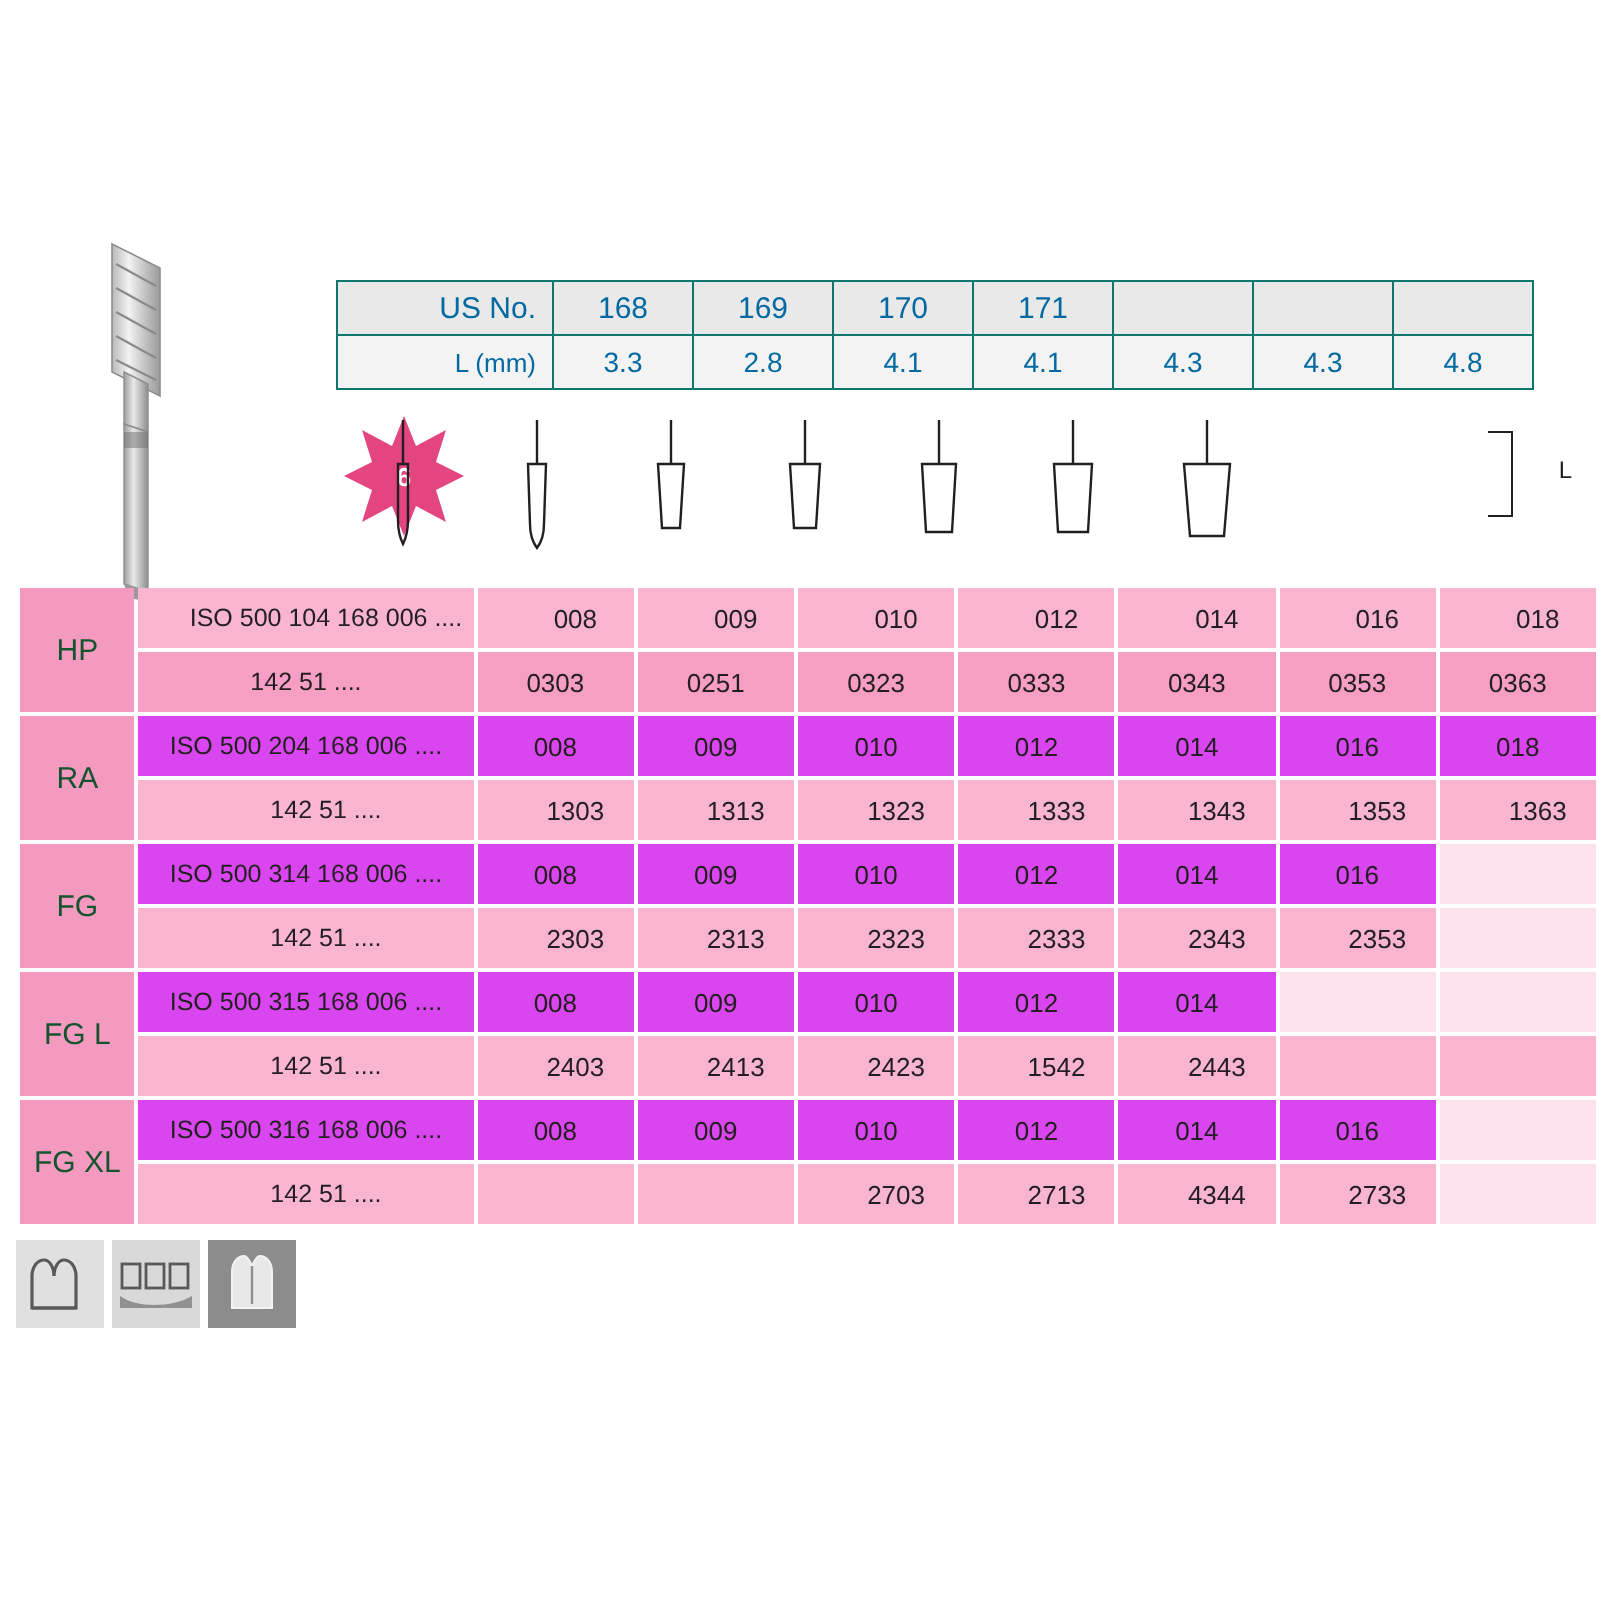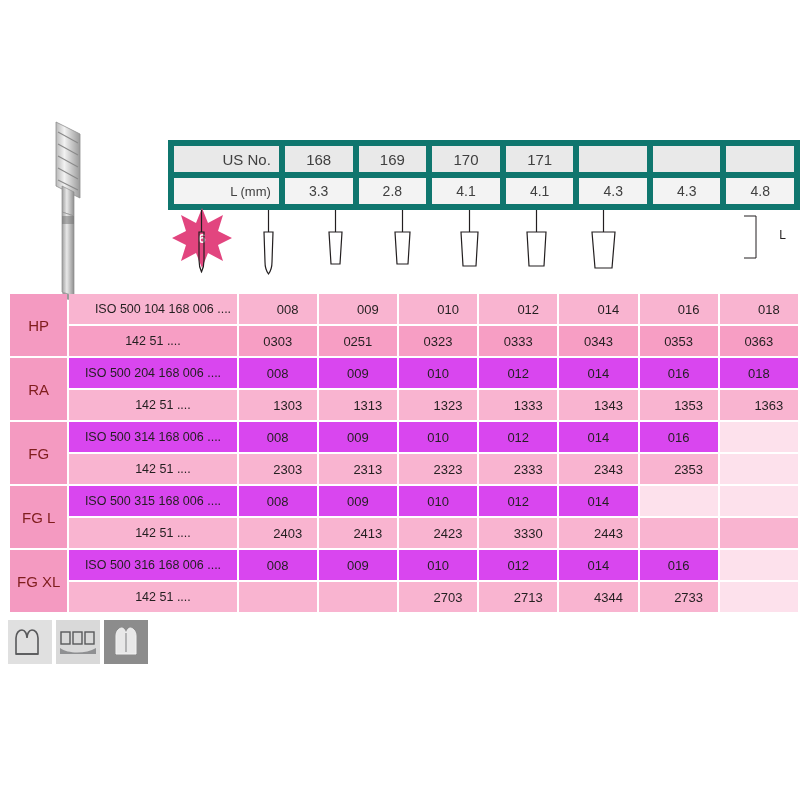--- a/index.html
+++ b/index.html
@@ -12,22 +12,22 @@
   .page{position:relative;width:800px;height:800px;}
 
   
   .hdr{
     position:absolute;left:168px;top:140px;
     border-collapse:collapse;
   }
   .hdr td{
     width:67px;height:24px;
     text-align:center;vertical-align:middle;
-    font-size:14px;color:#404040;
-    border:6px solid #0f766e;
+    font-size:14px;color:#0369a1;
+    border:1px solid #0f766e;
   }
   .hdr tr.r1 td{background:#e9e9e9;font-weight:normal;font-size:15px;}
   .hdr tr.r2 td{background:#f3f3f3;font-weight:normal;}
   .hdr td.lbl{
     width:98px;text-align:right;padding-right:8px;
     font-weight:normal;font-size:13px;
   }
   .hdr tr.r1 td.lbl{background:#e9e9e9;font-weight:normal;}
   .hdr tr.r2 td.lbl{background:#f3f3f3;}
 
@@ -37,21 +37,21 @@
     border-collapse:separate;border-spacing:2px;
   }
   .main td{
     height:28px;
     text-align:center;vertical-align:middle;
     font-size:13px;color:#231f20;
   }
   .main td.rowhead{
     width:64px;
     background:#f49ac1;
-    color:#7f1d1d;font-size:15px;font-weight:normal;
+    color:#14532d;font-size:15px;font-weight:normal;
     text-align:center;
   }
   .main td.iso{
     width:176px;
     font-size:12.5px;
     text-align:center;
   }
   .main td.val{width:63px;}
   .dark{background:#f9b4d0;padding-left:21px;}
   .light{background:#d946ef;}
@@ -289,21 +289,21 @@
       <td class="val light">012</td>
       <td class="val light">014</td>
       <td class="val blank"></td>
       <td class="val blank"></td>
     </tr>
     <tr>
       <td class="iso dark">142 51 ....</td>
       <td class="val dark">2403</td>
       <td class="val dark">2413</td>
       <td class="val dark">2423</td>
-      <td class="val dark">3330</td>
+      <td class="val dark">1542</td>
       <td class="val dark">2443</td>
       <td class="val blank2"></td>
       <td class="val blank2"></td>
     </tr>
 
     <tr>
       <td class="rowhead" rowspan="2">FG XL</td>
       <td class="iso light">ISO 500 316 168 006 ....</td>
       <td class="val light">008</td>
       <td class="val light">009</td>

